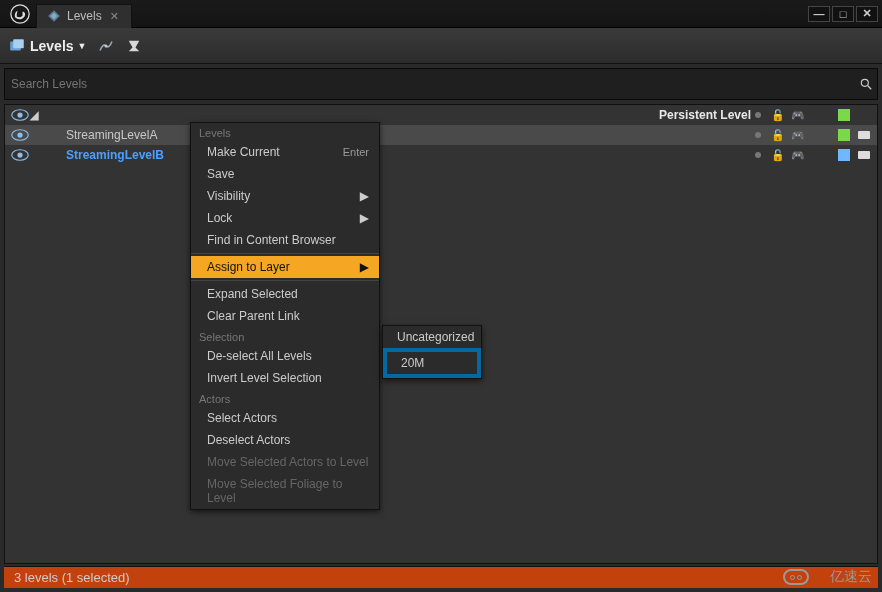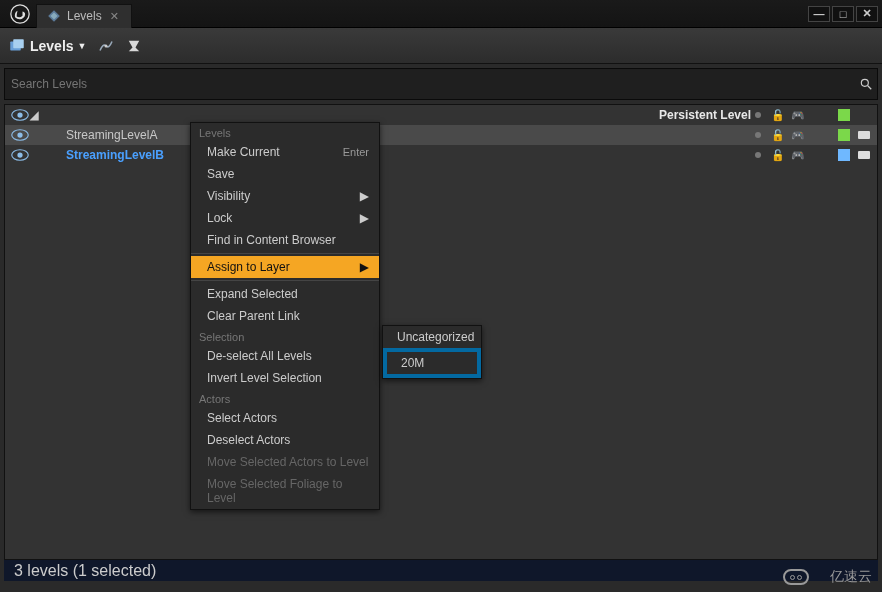--- a/index.html
+++ b/index.html
@@ -36,21 +36,21 @@
 .row-icons { margin-left: auto; display: flex; align-items: center; gap: 6px; padding-right: 6px; }
 .row-icons .ic { width: 14px; height: 14px; display:flex; align-items:center; justify-content:center; }
 .dot { width: 6px; height: 6px; background: #777; border-radius: 50%; }
 .lock { color: #9ecae8; font-size: 11px; }
 .pad { color: #999; font-size: 11px; }
 .floppy { width:12px; height:12px; background:#6fb8ff; }
 .floppy.green { background:#7bd84a; }
 .chip { width:12px; height:8px; background:#ddd; border-radius:1px; }
 
 
-.status { position: absolute; bottom: 11px; left: 4px; right: 4px; height: 22px; background: #0f172a; display: flex; align-items: center; padding: 0 10px; font-size: 16px; color: #ccc; border-top: 1px solid #111; }
+.status { position: absolute; bottom: 4px; left: 4px; right: 4px; height: 22px; background: #c2410c; display: flex; align-items: center; padding: 0 10px; font-size: 13px; color: #ccc; border-top: 1px solid #111; }
 
 
 .ctx { position: absolute; background: #2b2b2b; border: 1px solid #111; width: 190px; box-shadow: 0 2px 6px rgba(0,0,0,.6); font-size: 12px; }
 .ctx-section { color: #777; padding: 4px 8px 2px; font-size: 11px; }
 .ctx-item { display: flex; align-items: center; padding: 4px 10px 4px 16px; color: #ccc; }
 .ctx-item.disabled { color: #666; }
 .ctx-item .short { margin-left: auto; color: #999; font-size: 11px; }
 .ctx-item .sub { margin-left: auto; color: #ccc; }
 .ctx-item.hl { background: #f5a623; color: #111; }
 .ctx-item.hl .sub { color: #111; }

